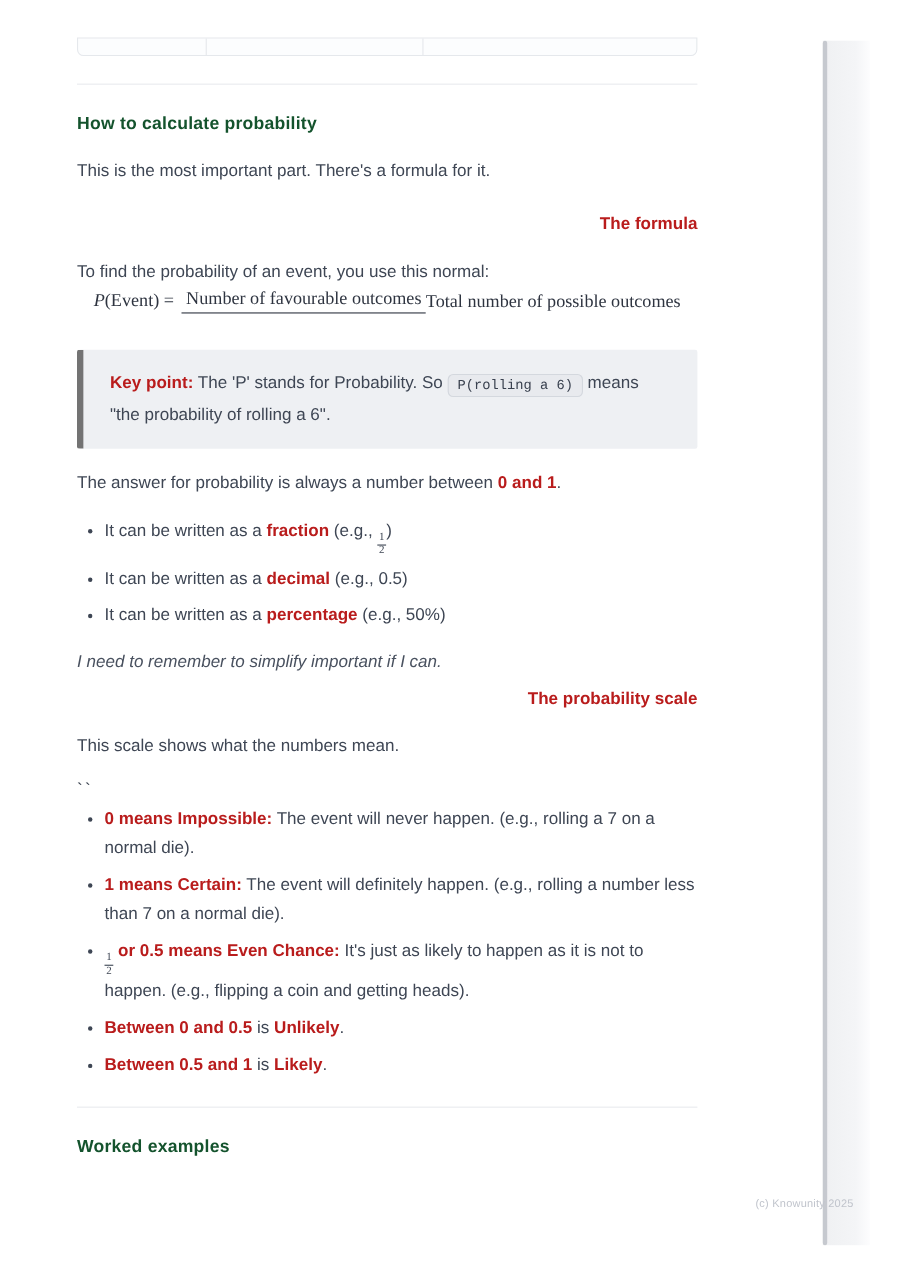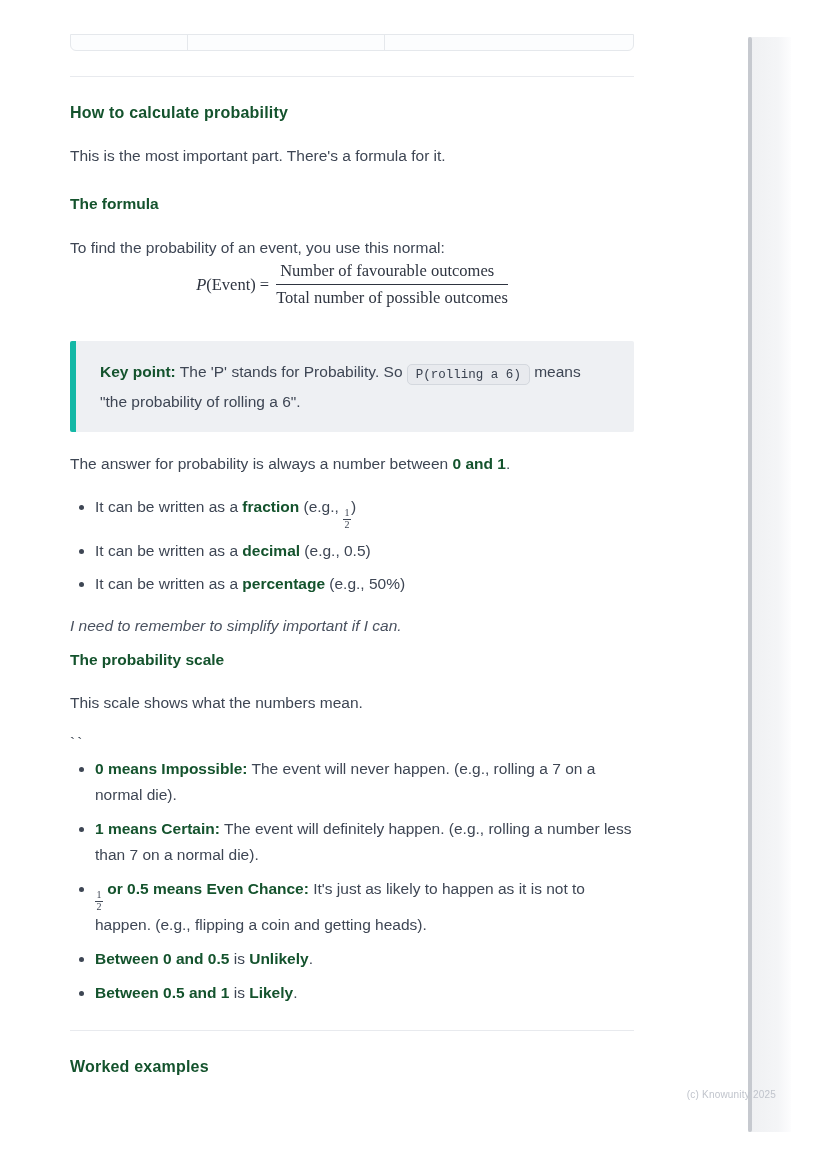--- a/index.html
+++ b/index.html
@@ -14,31 +14,31 @@
     border:1px solid #e5e8ec;border-radius:0 0 6px 6px;background:#fcfdfe;}
   .tablefrag .cell{box-sizing:border-box;height:100%;}
   .tablefrag .c1{width:117px;border-right:1px solid #e5e8ec;}
   .tablefrag .c2{width:197px;border-right:1px solid #e5e8ec;}
   .tablefrag .c3{flex:1;}
 
   hr{border:none;border-top:1px solid #e8eaee;margin:25px 0 0 0;}
 
   h1{margin:21px 0 0;font-size:16px;line-height:29px;font-weight:700;color:#14532d;letter-spacing:.2px;}
   p{margin:0;font-size:15.5px;line-height:26px;}
-  .b{font-weight:700;color:#14532d;}
+  .b{font-weight:700;color:#b91c1c;text-align:right;}
   .it{font-style:italic;color:#49515f;}
 
   .formula{display:flex;align-items:center;justify-content:center;gap:7px;
     font-family:"Liberation Serif",serif;font-size:16.5px;color:#2e3440;}
   .formula .lhs i{font-style:italic;}
-  .frac{display:inline-flex;flex-direction:column;text-align:left;}
+  .frac{display:inline-flex;flex-direction:row;text-align:right;}
   .frac .num{border-bottom:1.3px solid #2e3440;padding:0 4px 3px;}
   .frac .den{padding-top:3px;}
 
-  .callout{margin-top:33px;background:#eef0f3;border-left:6px solid #14b8a6;
+  .callout{margin-top:33px;background:#eef0f3;border-left:6px solid #737373;
     padding:17px 24px;border-radius:2px;box-sizing:border-box;}
   .callout p{line-height:27px;}
   code.chip{font-family:"Liberation Mono",monospace;font-size:12.5px;background:#e8eaee;
     border:1px solid #d4d8de;border-radius:5px;padding:2.5px 8px;color:#39414f;white-space:nowrap;}
 
   ul{margin:0;padding-left:25px;list-style:disc;}
   li{font-size:15.5px;line-height:26px;color:#3e4654;}
   .ul-forms{margin-top:17px;}
   .ul-forms li{margin-bottom:7px;}
   .ul-scale{}

